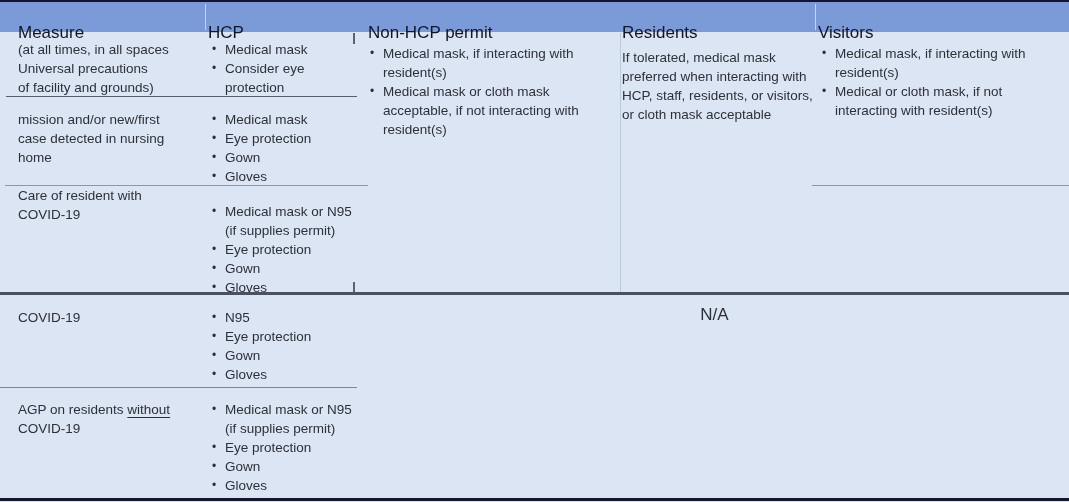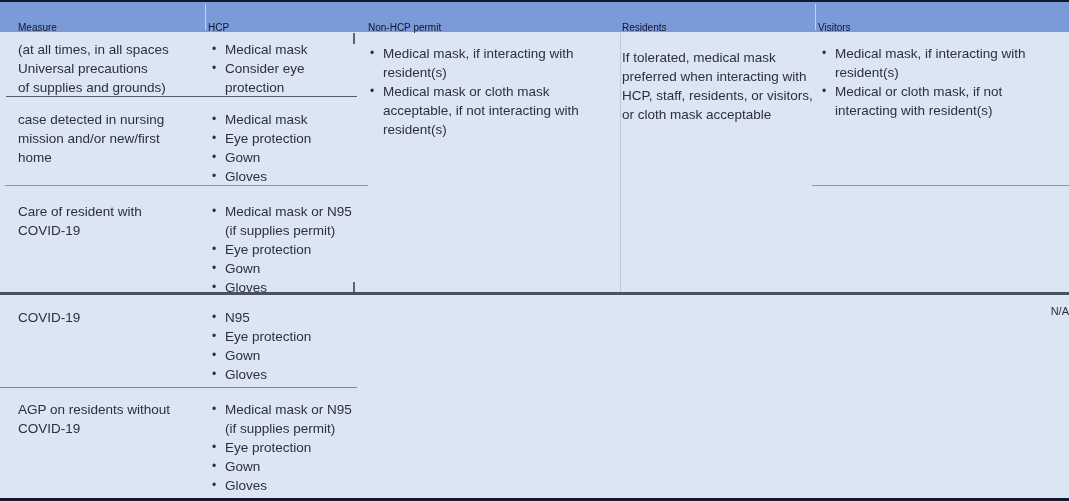--- a/index.html
+++ b/index.html
@@ -6,33 +6,33 @@
     --header-bg:#7b9bd8; --body-bg:#dbe5f4; --dark-border:#15152e;
     --thick-divider:#4a5160; --row-divider-dark:#565e6c; --row-divider-light:#8e97a6;
     --text:#2e3038; --header-text:#14142a;
   }
   html,body{margin:0;padding:0;background:#fff;}
   .table{position:relative;width:1069px;height:502px;background:var(--body-bg);
     font-family:"Liberation Sans","DejaVu Sans",sans-serif;color:var(--text);overflow:hidden;}
   .top-border{position:absolute;left:0;top:0;width:100%;height:2.3px;background:var(--dark-border);}
   .bottom-border{position:absolute;left:0;top:497.5px;width:100%;height:3px;background:var(--dark-border);}
   .header{position:absolute;left:0;top:2.3px;width:100%;height:29.7px;background:var(--header-bg);}
-  .h{position:absolute;top:10px;height:100%;display:flex;align-items:center;
-     font-size:10px;color:var(--header-text);}
+  .h{position:absolute;top:16px;height:100%;display:flex;align-items:center;
+     font-size:17px;color:var(--header-text);}
   .hsep{position:absolute;top:2px;bottom:2px;width:1px;background:rgba(255,255,255,.55);}
   .cell{position:absolute;font-size:13.5px;line-height:19px;}
   .measure{left:18px;width:186px;}
   .bi{display:flex;}
   .dot{width:13px;flex:none;font-size:12px;line-height:19px;}
   .bt{flex:1;}
-  .u{text-underline-offset:2.5px;}
+  .u{text-decoration:underline;text-underline-offset:2.5px;}
   .line{position:absolute;}
   .tick{position:absolute;width:1.5px;background:#5b6372;}
   .vfaint{position:absolute;left:620px;top:33px;height:259px;width:1px;background:rgba(125,145,180,.32);}
-  .na{position:absolute;left:360px;width:709px;text-align:right;top:305px;font-size:11px;}
+  .na{position:absolute;left:360px;width:709px;text-align:center;top:305px;font-size:17px;}
 </style>
 </head>
 <body>
 
 <div class="table">
   <div class="top-border"></div>
 
   <div class="header">
     <div class="h" style="left:18px">Measure</div>
     <div class="h" style="left:208px">HCP</div>
@@ -40,21 +40,21 @@
     <div class="h" style="left:622px">Residents</div>
     <div class="h" style="left:818px">Visitors</div>
     <div class="hsep" style="left:205px"></div>
     <div class="hsep" style="left:815px"></div>
   </div>
 
   <div class="cell measure" style="top:39.5px">
 
   <div class="mline">(at all times, in all spaces</div>
       <div class="mline">Universal precautions</div>
-      <div class="mline">of supplies and grounds)</div>
+      <div class="mline">of facility and grounds)</div>
     </div>
   <div class="cell" style="left:212px;top:39.5px;width:151px">
 
       <div class="bi">
         <span class="dot">•</span>
         <span class="bt">Medical mask</span>
       </div>
 
       <div class="bi">
         <span class="dot">•</span>
@@ -83,22 +83,22 @@
       </div>
 
       <div class="bi">
         <span class="dot">•</span>
         <span class="bt">Medical or cloth mask, if not interacting with resident(s)</span>
       </div>
     </div>
 
   <div class="cell measure" style="top:110px">
 
+      <div class="mline">mission and/or new/first</div>
       <div class="mline">case detected in nursing</div>
-      <div class="mline">mission and/or new/first</div>
       <div class="mline">home</div>
     </div>
   <div class="cell" style="left:212px;top:110px;width:151px">
 
       <div class="bi">
         <span class="dot">•</span>
         <span class="bt">Medical mask</span>
       </div>
 
       <div class="bi">
@@ -110,21 +110,21 @@
         <span class="dot">•</span>
         <span class="bt">Gown</span>
       </div>
 
       <div class="bi">
         <span class="dot">•</span>
         <span class="bt">Gloves</span>
       </div>
     </div>
 
-  <div class="cell measure" style="top:202px">
+  <div class="cell measure" style="top:186px">
 
   <div class="mline">Care of resident with</div>
       <div class="mline">COVID-19</div>
     </div>
   <div class="cell" style="left:212px;top:202px;width:151px">
 
       <div class="bi">
         <span class="dot">•</span>
         <span class="bt">Medical mask or N95 (if supplies permit)</span>
       </div>

